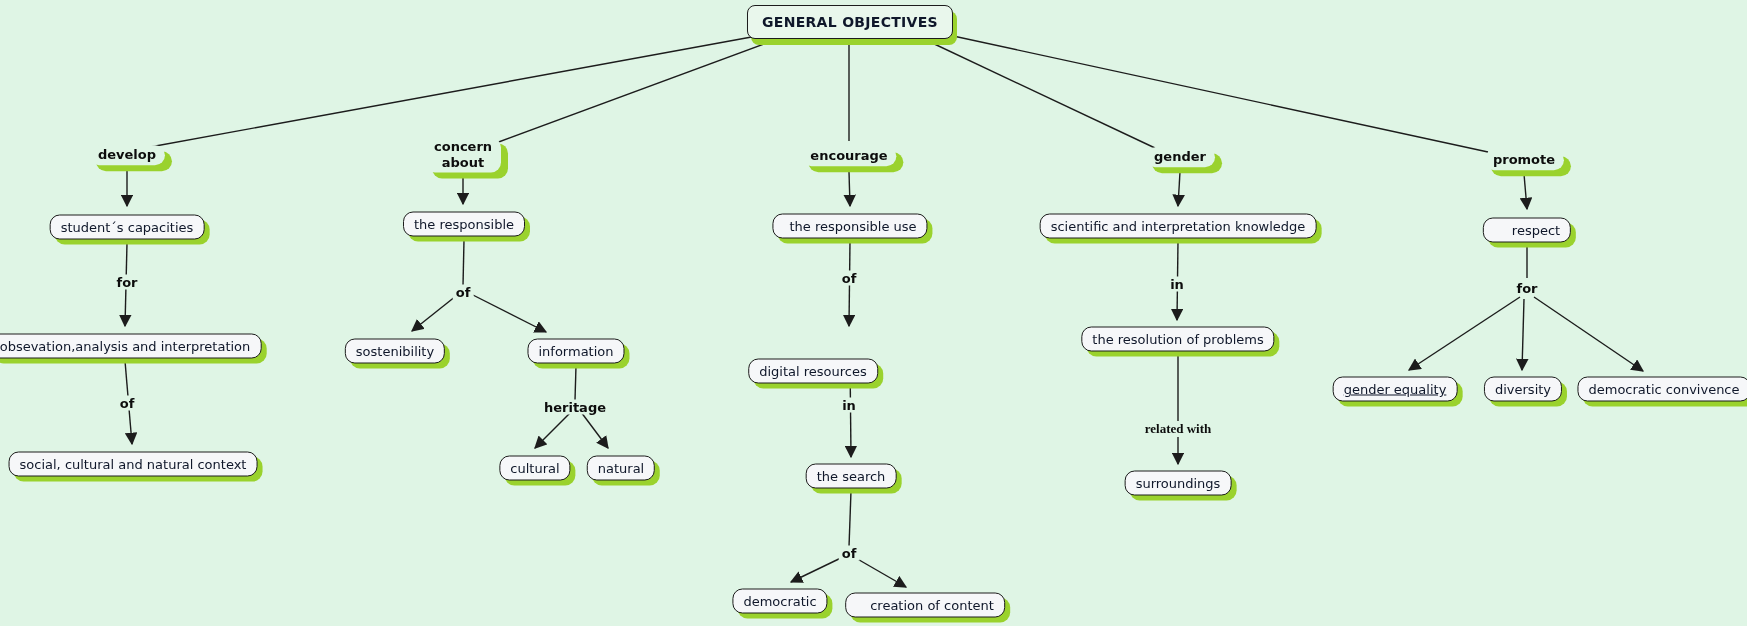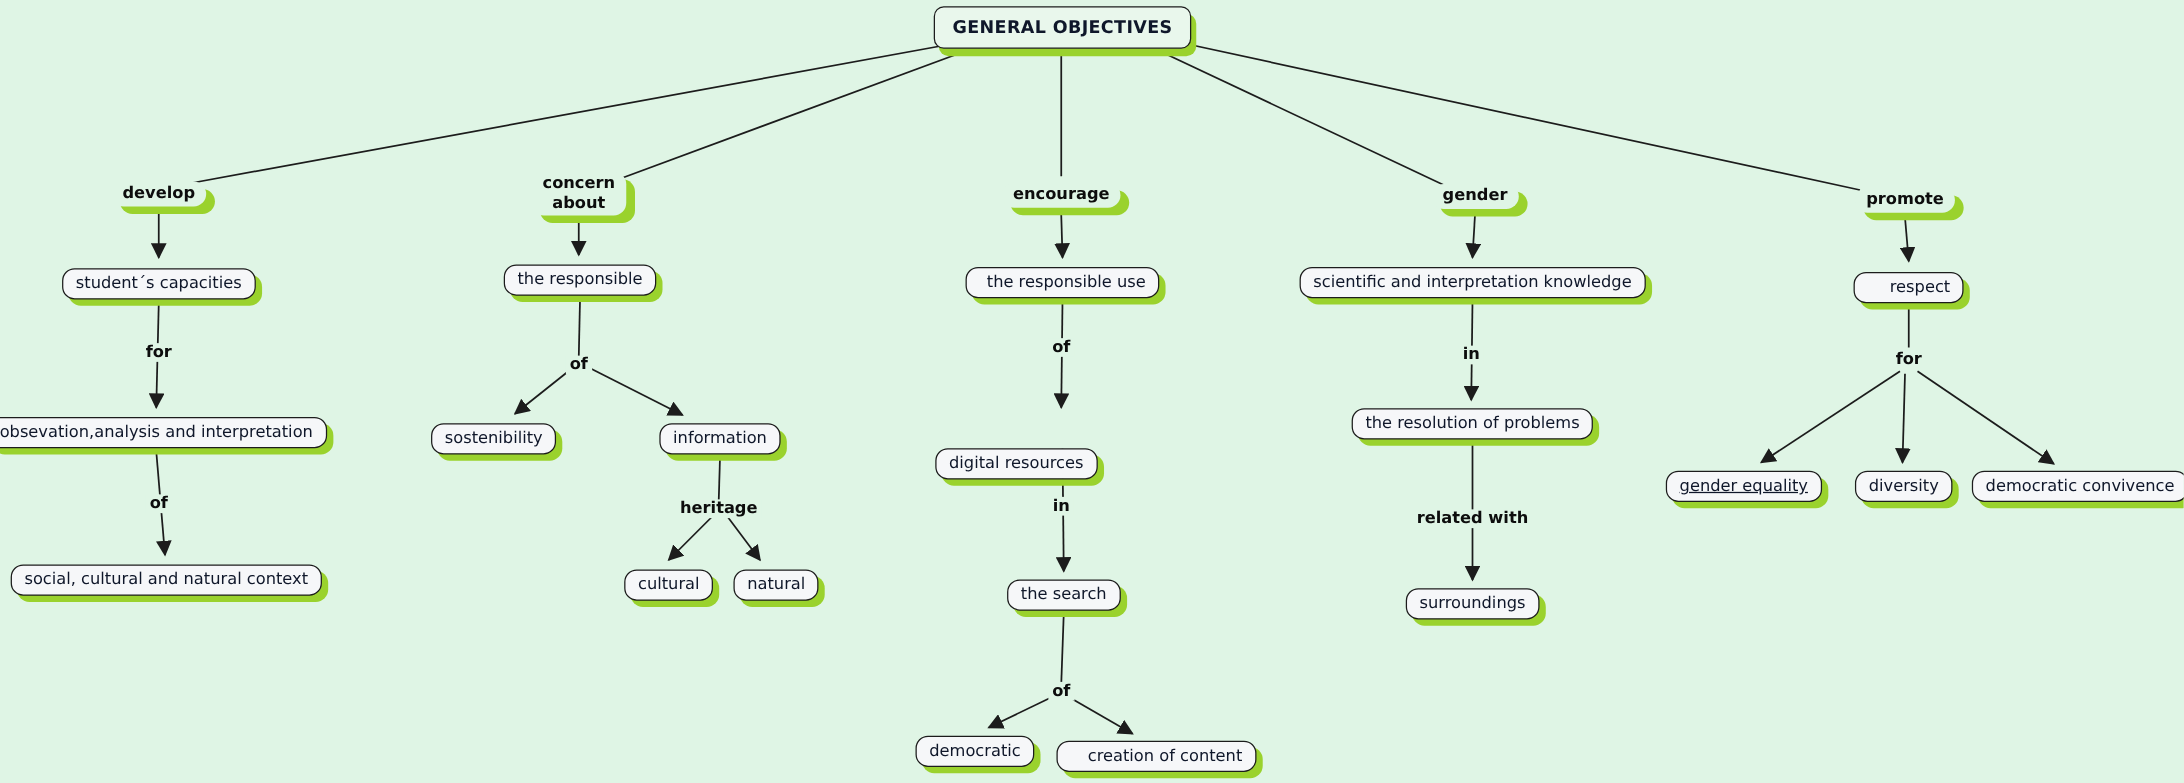--- a/index.html
+++ b/index.html
@@ -139,21 +139,21 @@
   <div class="concept" style="left:813px;top:344px;margin-top:27px;">digital resources</div>
   <div class="link-word" style="left:849px;top:405px;">in</div>
   <div class="concept" style="left:851px;top:476px;">the search</div>
   <div class="link-word" style="left:849px;top:553px;">of</div>
   <div class="concept" style="left:780px;top:601px;">democratic</div>
   <div class="concept" style="left:925px;top:605px;padding-left:24px;">creation of content</div>
 
   <div class="concept" style="left:1178px;top:226px;">scientific and interpretation knowledge</div>
   <div class="link-word" style="left:1177px;top:284px;">in</div>
   <div class="concept" style="left:1178px;top:339px;">the resolution of problems</div>
-  <div class="link-word" style="left:1178px;top:415px;">related with</div>
+  <div class="link-word" style="left:1178px;top:429px;font-family:Liberation Serif, serif;">related with</div>
   <div class="concept" style="left:1178px;top:483px;">surroundings</div>
 
   <div class="concept" style="left:1527px;top:230px;padding-left:28px;">respect</div>
   <div class="link-word" style="left:1527px;top:288px;">for</div>
   <div class="concept" style="left:1395px;top:389px;text-decoration:underline;">gender equality</div>
   <div class="concept" style="left:1523px;top:389px;">diversity</div>
   <div class="concept" style="left:1664px;top:389px;">democratic convivence</div>
 
 </div>
 

